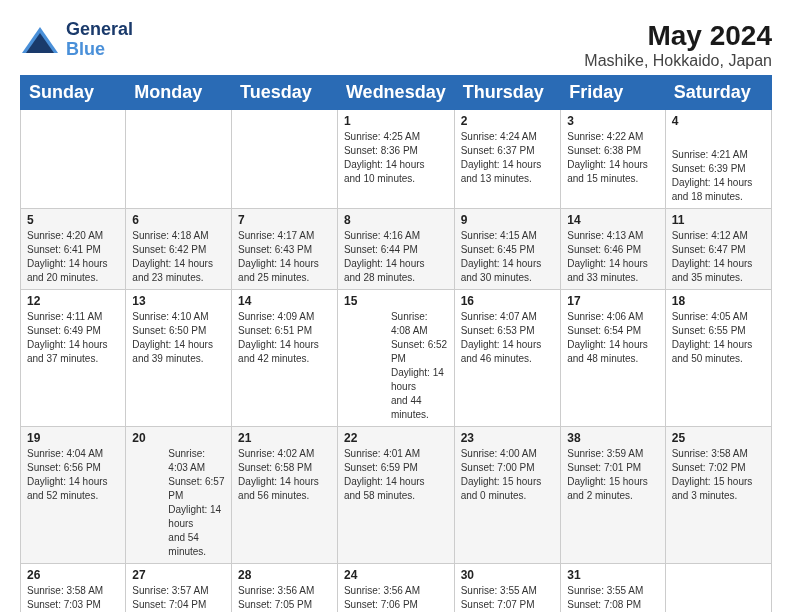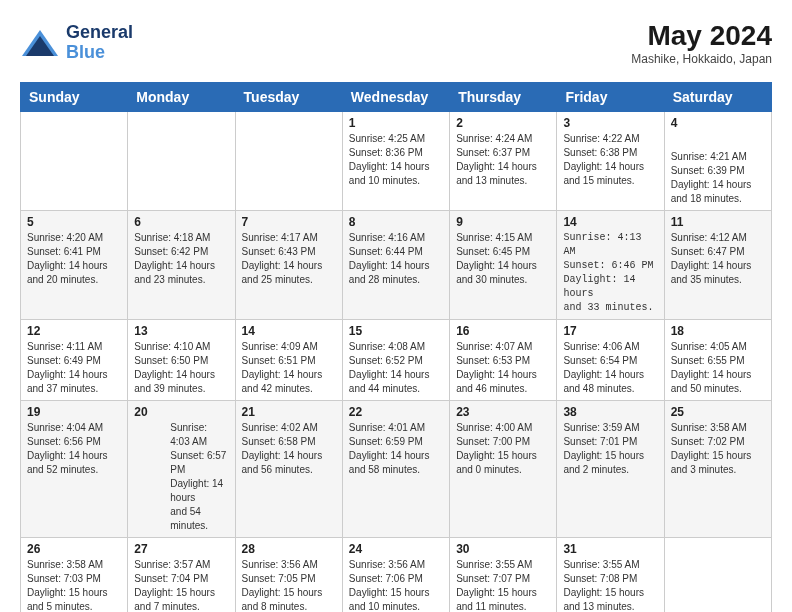--- a/index.html
+++ b/index.html
@@ -6,22 +6,22 @@
     body {
       font-family: Arial, sans-serif;
       background: #fff;
       width: 792px;
       min-height: 612px;
       padding: 20px;
     }
     .header-area {
       display: flex;
       justify-content: space-between;
-      align-items: center;
-      margin-bottom: 16px;
+      align-items: flex-start;
+      margin-bottom: 5px;
     }
     .logo {
       display: flex;
       align-items: center;
       gap: 6px;
     }
     .logo-text {
       font-size: 18px;
       font-weight: bold;
       color: #1a3a6b;
@@ -33,34 +33,34 @@
     }
     .title-area {
       text-align: right;
     }
     .month-title {
       font-size: 28px;
       font-weight: bold;
       color: #1a1a1a;
     }
     .location-title {
-      font-size: 12px;
+      font-size: 16px;
       color: #444;
     }
     .calendar-table {
       width: 100%;
       border-collapse: collapse;
       border: 1px solid #ccc;
     }
     .calendar-table th {
       background-color: #2a6bb5;
       color: #fff;
       text-align: left;
       padding: 6px 8px;
-      font-size: 14px;
+      font-size: 18px;
       font-weight: bold;
       border: 1px solid #2a6bb5;
     }
     .calendar-table td {
       vertical-align: top;
       padding: 4px 6px;
       border: 1px solid #ccc;
       width: calc(100% / 7);
       min-height: 75px;
       font-size: 10.5px;
@@ -182,21 +182,21 @@
         </td>
         <td>
           <span class="day-number">9</span>
           <div class="day-info" style="white-space: pre-line;">Sunrise: 4:15 AM
 Sunset: 6:45 PM
 Daylight: 14 hours
 and 30 minutes.</div>
         </td>
         <td>
           <span class="day-number">14</span>
-          <div class="day-info" style="white-space: pre-line; font-family: Liberation Mono, monospace;">Sunrise: 4:13 AM
+          <div class="day-info" style="white-space: pre-line;">Sunrise: 4:13 AM
 Sunset: 6:46 PM
 Daylight: 14 hours
 and 33 minutes.</div>
         </td>
         <td>
           <span class="day-number">11</span>
           <div class="day-info" style="white-space: pre-line;">Sunrise: 4:12 AM
 Sunset: 6:47 PM
 Daylight: 14 hours
 and 35 minutes.</div>
@@ -219,21 +219,21 @@
         </td>
         <td>
           <span class="day-number">14</span>
           <div class="day-info" style="white-space: pre-line;">Sunrise: 4:09 AM
 Sunset: 6:51 PM
 Daylight: 14 hours
 and 42 minutes.</div>
         </td>
         <td>
           <span class="day-number">15</span>
-          <div class="day-info" style="white-space: pre-line;">Sunrise: 4:08 AM
+          <div class="day-info" style="white-space: pre-line; margin-left: 47px;">Sunrise: 4:08 AM
 Sunset: 6:52 PM
 Daylight: 14 hours
 and 44 minutes.</div>
         </td>
         <td>
           <span class="day-number">16</span>
           <div class="day-info" style="white-space: pre-line;">Sunrise: 4:07 AM
 Sunset: 6:53 PM
 Daylight: 14 hours
 and 46 minutes.</div>

